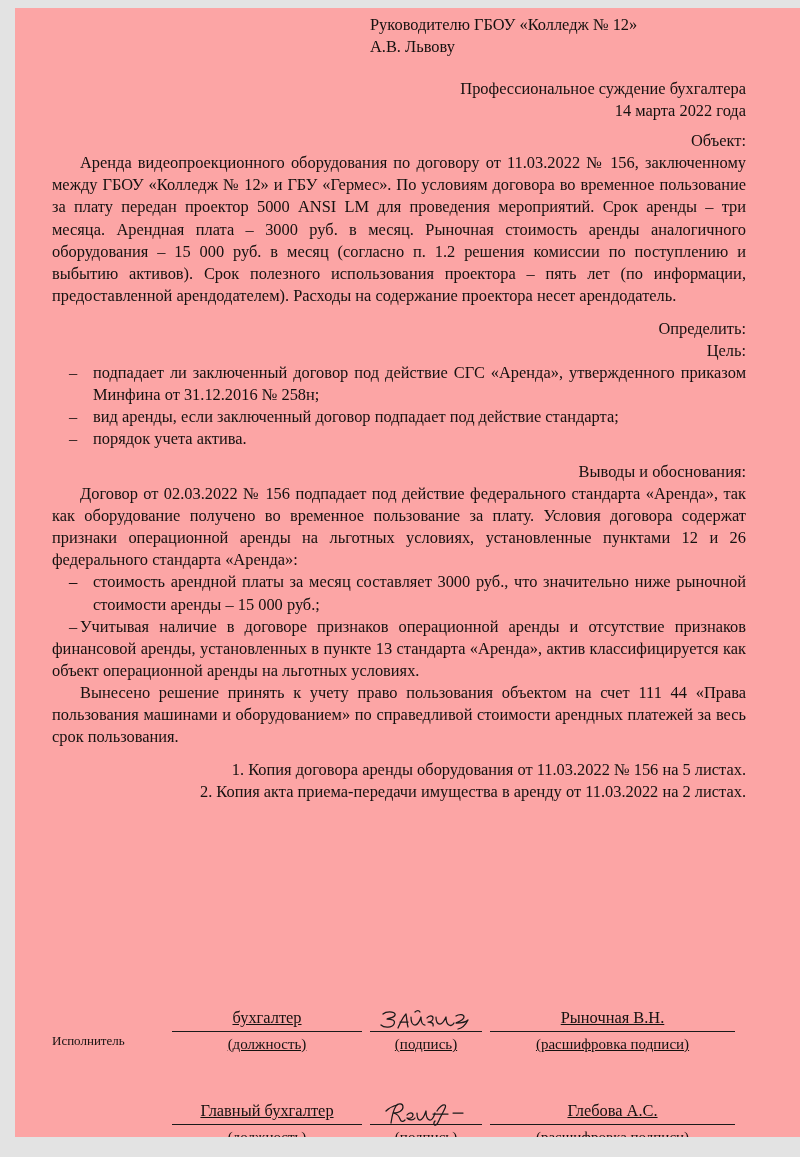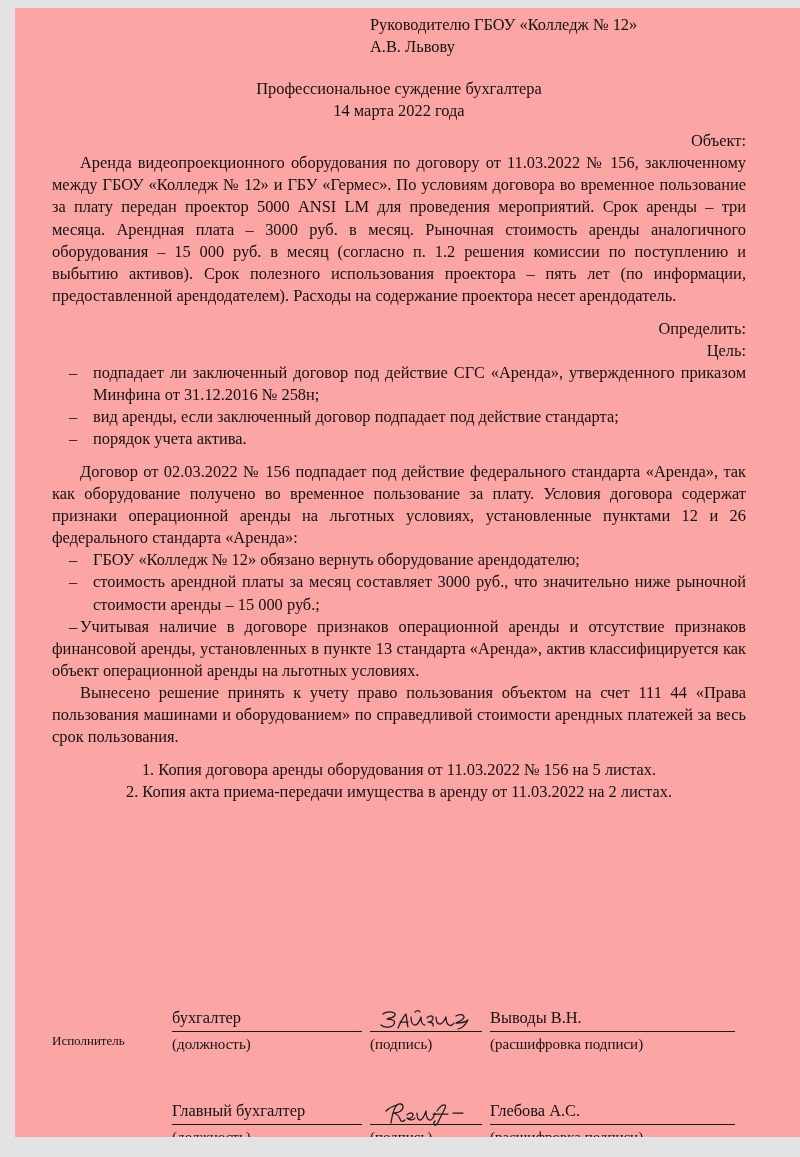--- a/index.html
+++ b/index.html
@@ -39,21 +39,21 @@
   
   .addressee {
     margin-left: 318px;
     text-align: left;
     margin-bottom: 20px;
   }
   .addressee div { white-space: nowrap; }
 
   
   .title-block {
-    text-align: center;
+    text-align: right;
     margin-bottom: 8px;
   }
   .title-block div { white-space: nowrap; }
 
   
   p.para {
     margin: 0;
     text-align: justify;
     text-indent: 28px;
     hyphens: manual;
@@ -79,21 +79,21 @@
   }
   ul.dash-list > li .dash {
     position: absolute;
     left: 17px;
     top: 0;
   }
 
   
   .num-list { margin: 0; padding: 0; }
   .num-list .num-item {
-    text-align: center;
+    text-align: right;
     text-indent: 0;
     margin: 0;
   }
 
   
   .sig-wrap {
     position: absolute;
     left: 0;
     width: 694px;
   }
@@ -104,21 +104,22 @@
   }
   .sig-lead {
     width: 120px;
     font-size: 13px;
     padding-bottom: 5px;
     flex: 0 0 auto;
     white-space: nowrap;
   }
   .sig-field {
     flex: 0 0 auto;
-    text-align: left;
+    text-align: center;
+    text-decoration: underline;
   }
   .sig-field .value {
     font-size: 16.4px;
     line-height: 1.1;
     padding-bottom: 2px;
     white-space: nowrap;
     height: 20px;
   }
   .sig-field .rule {
     border-bottom: 1.6px solid #1a1a1a;
@@ -160,23 +161,24 @@
     <p class="label">Определить:</p>
     <p class="label">Цель:</p>
     <ul class="dash-list">
       <li><span class="dash">–</span><span>подпадает ли заключенный договор под действие СГС «Аренда», утвержденного приказом Минфина от 31.12.2016 № 258н;</span></li>
       <li><span class="dash">–</span><span>вид аренды, если заключенный договор подпадает под действие стандарта;</span></li>
       <li><span class="dash">–</span><span>порядок учета актива.</span></li>
     </ul>
 
     <div class="gap"></div>
 
+    <p class="label">Выводы и обоснования:</p>
     <p class="para">Договор от 02.03.2022 № 156 подпадает под действие федерального стандарта «Аренда», так как оборудование получено во временное пользование за плату. Условия договора содержат признаки операционной аренды на льготных условиях, установленные пунктами 12 и 26 федерального стандарта «Аренда»:</p>
     <ul class="dash-list">
-      <li><span class="dash">–</span><span>ГБОУ «Колледж № 12» обязано вернуть оборудование арендодателю;</span></li>
+      <li><span class="dash">–</span></li>
       <li><span class="dash">–</span><span>стоимость арендной платы за месяц составляет 3000 руб., что значительно ниже рыночной стоимости аренды – 15 000 руб.;</span></li>
       <li><span class="dash">–</span></li>
     </ul>
 
     <p class="para">Учитывая наличие в договоре признаков операционной аренды и отсутствие признаков финансовой аренды, установленных в пункте 13 стандарта «Аренда», актив классифицируется как объект операционной аренды на льготных условиях.</p>
     <p class="para">Вынесено решение принять к учету право пользования объектом на счет 111 44 «Права пользования машинами и оборудованием» по справедливой стоимости арендных платежей за весь срок пользования.</p>
 
     <div class="gap"></div>
 
     <div class="num-list">
@@ -204,21 +206,21 @@
               <path d="M49 9 C51 6, 55 6, 55 9 C55 12, 52 13, 50 13 C53 13, 56 14, 55 17"></path>
               <path d="M58 8 C58 12, 59 15, 62 15 C65 15, 67 10, 68 8 C68 12, 69 15, 71 16 C73 17, 75 16, 76 14"></path>
               <path d="M78 7 C81 5, 86 5, 86 8 C86 11, 80 13, 78 14 C82 14, 88 13, 90 11 C88 15, 85 19, 80 20"></path>
             </svg>
           </div>
           <div class="rule"></div>
           <div class="caption">(подпись)</div>
         </div>
         <div class="spacer-8"></div>
         <div class="sig-field f-decode">
-          <div class="value">Выводы В.Н.</div>
+          <div class="value">Рыночная В.Н.</div>
           <div class="rule"></div>
           <div class="caption">(расшифровка подписи)</div>
         </div>
       </div>
     </div>
 
     <div class="sig-wrap" style="top:1088px;">
       <div class="sig-row">
         <div class="sig-lead"></div>
         <div class="sig-field f-post">

